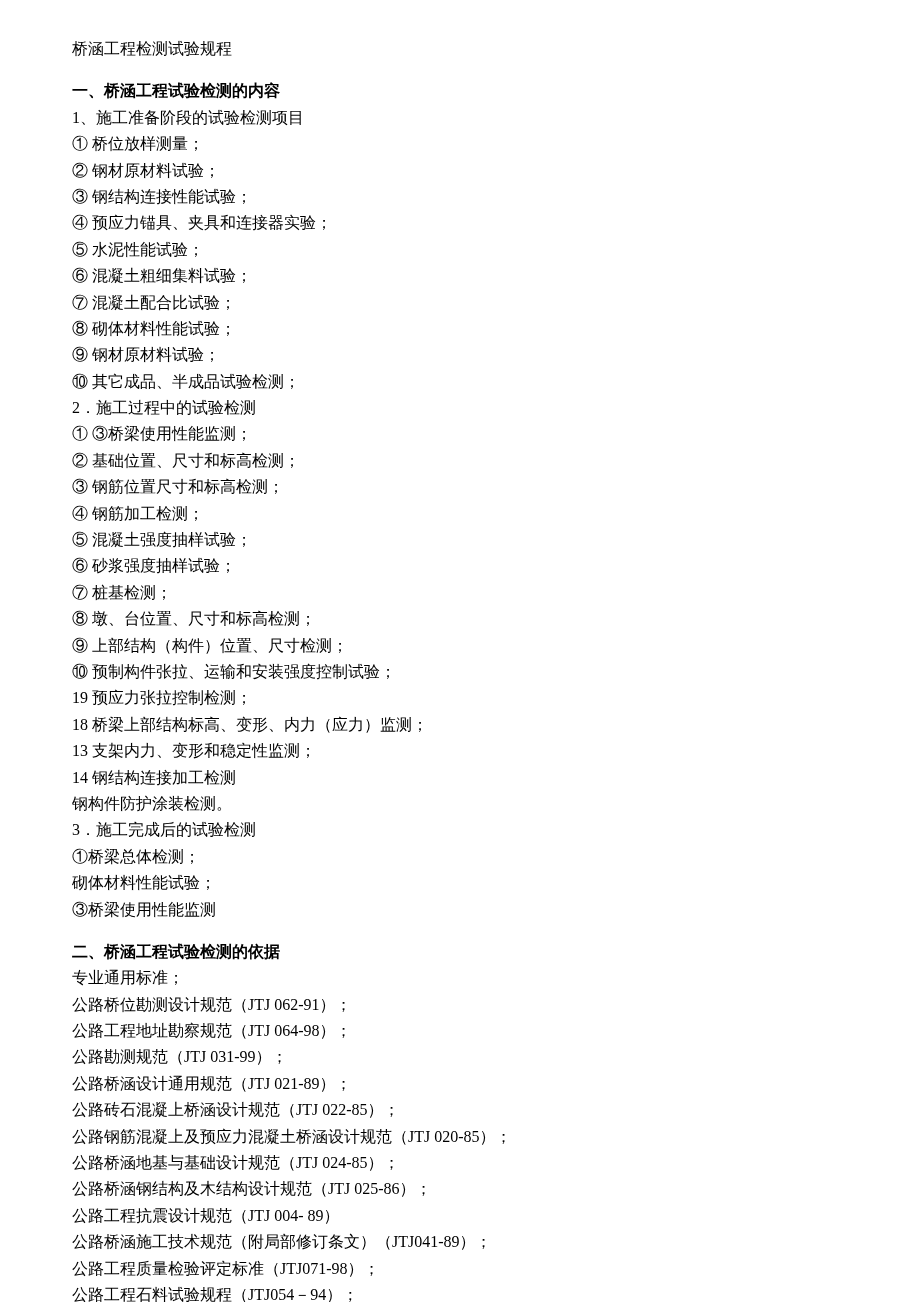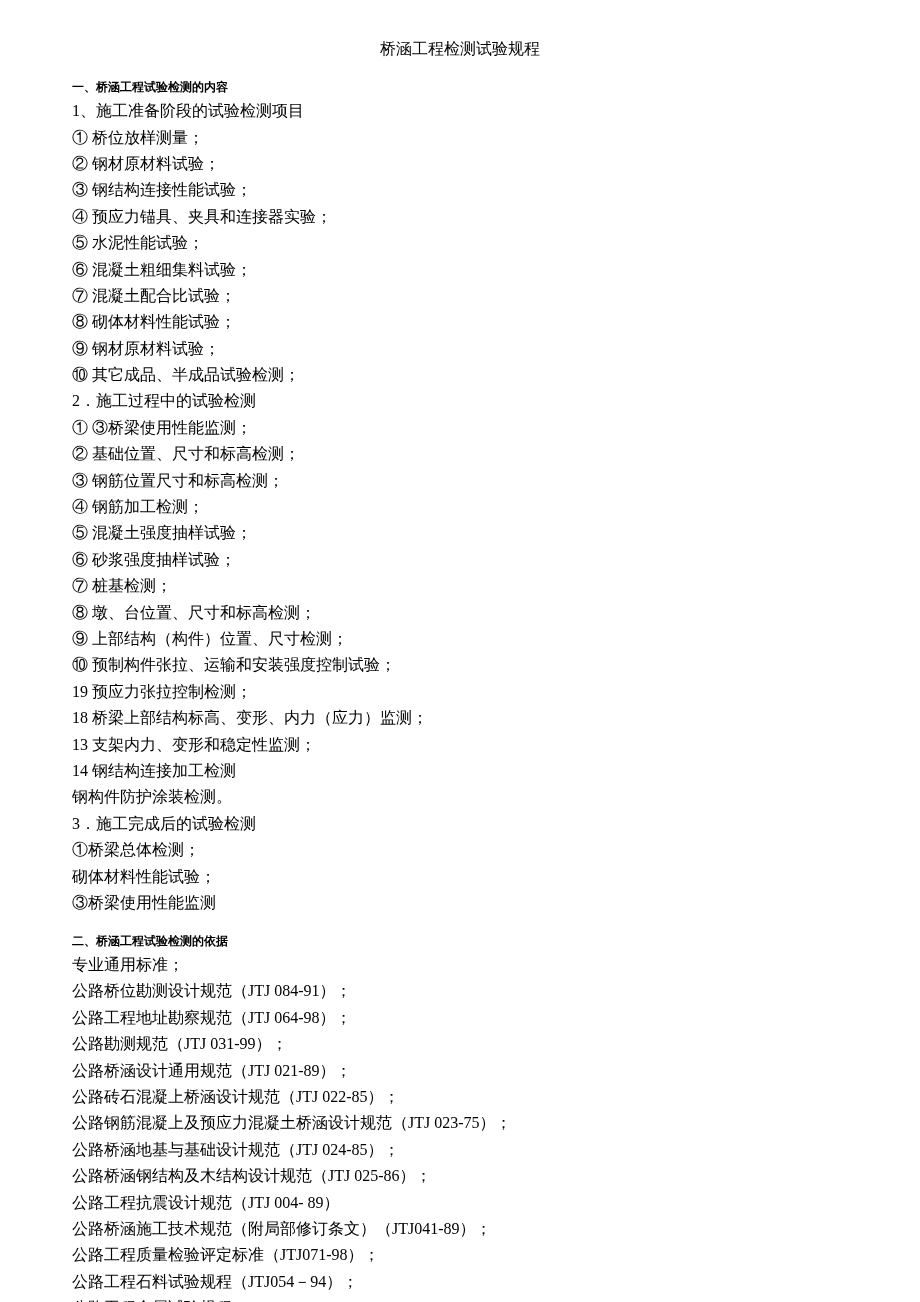--- a/index.html
+++ b/index.html
@@ -7,27 +7,26 @@
       font-family: "SimSun", "宋体", serif;
       font-size: 16px;
       line-height: 1.65;
       color: #000;
       background: #fff;
       width: 920px;
       padding: 36px 72px 40px 72px;
       position: relative;
     }
     .title {
-      text-align: center;
       font-size: 16px;
       margin-bottom: 6px;
     }
     .heading {
       font-weight: bold;
-      font-size: 12px;
+      font-size: 16px;
       margin-top: 16px;
     }
     .line { font-size: 16px; }
   </style>
 </head>
 <body>
 
 <div class="title">桥涵工程检测试验规程</div>
 
 <div class="heading">一、桥涵工程试验检测的内容</div>
@@ -60,25 +59,25 @@
 <div class="line">14 钢结构连接加工检测</div>
 <div class="line">钢构件防护涂装检测。</div>
 
 <div class="line">3．施工完成后的试验检测</div>
 <div class="line">①桥梁总体检测；</div>
 <div class="line">砌体材料性能试验；</div>
 <div class="line">③桥梁使用性能监测</div>
 
 <div class="heading">二、桥涵工程试验检测的依据</div>
 <div class="line">专业通用标准；</div>
-<div class="line">公路桥位勘测设计规范（JTJ 084-91）；</div>
+<div class="line">公路桥位勘测设计规范（JTJ 062-91）；</div>
 <div class="line">公路工程地址勘察规范（JTJ 064-98）；</div>
 <div class="line">公路勘测规范（JTJ 031-99）；</div>
 <div class="line">公路桥涵设计通用规范（JTJ 021-89）；</div>
 <div class="line">公路砖石混凝上桥涵设计规范（JTJ 022-85）；</div>
-<div class="line">公路钢筋混凝上及预应力混凝土桥涵设计规范（JTJ 023-75）；</div>
+<div class="line">公路钢筋混凝上及预应力混凝土桥涵设计规范（JTJ 020-85）；</div>
 <div class="line">公路桥涵地基与基础设计规范（JTJ 024-85）；</div>
 <div class="line">公路桥涵钢结构及木结构设计规范（JTJ 025-86）；</div>
 <div class="line">公路工程抗震设计规范（JTJ 004- 89）</div>
 <div class="line">公路桥涵施工技术规范（附局部修订条文）（JTJ041-89）；</div>
 <div class="line">公路工程质量检验评定标准（JTJ071-98）；</div>
 <div class="line">公路工程石料试验规程（JTJ054－94）；</div>
 <div class="line">公路工程金属试验规程（JTJ055-83）；</div>
 
 </body></html>

